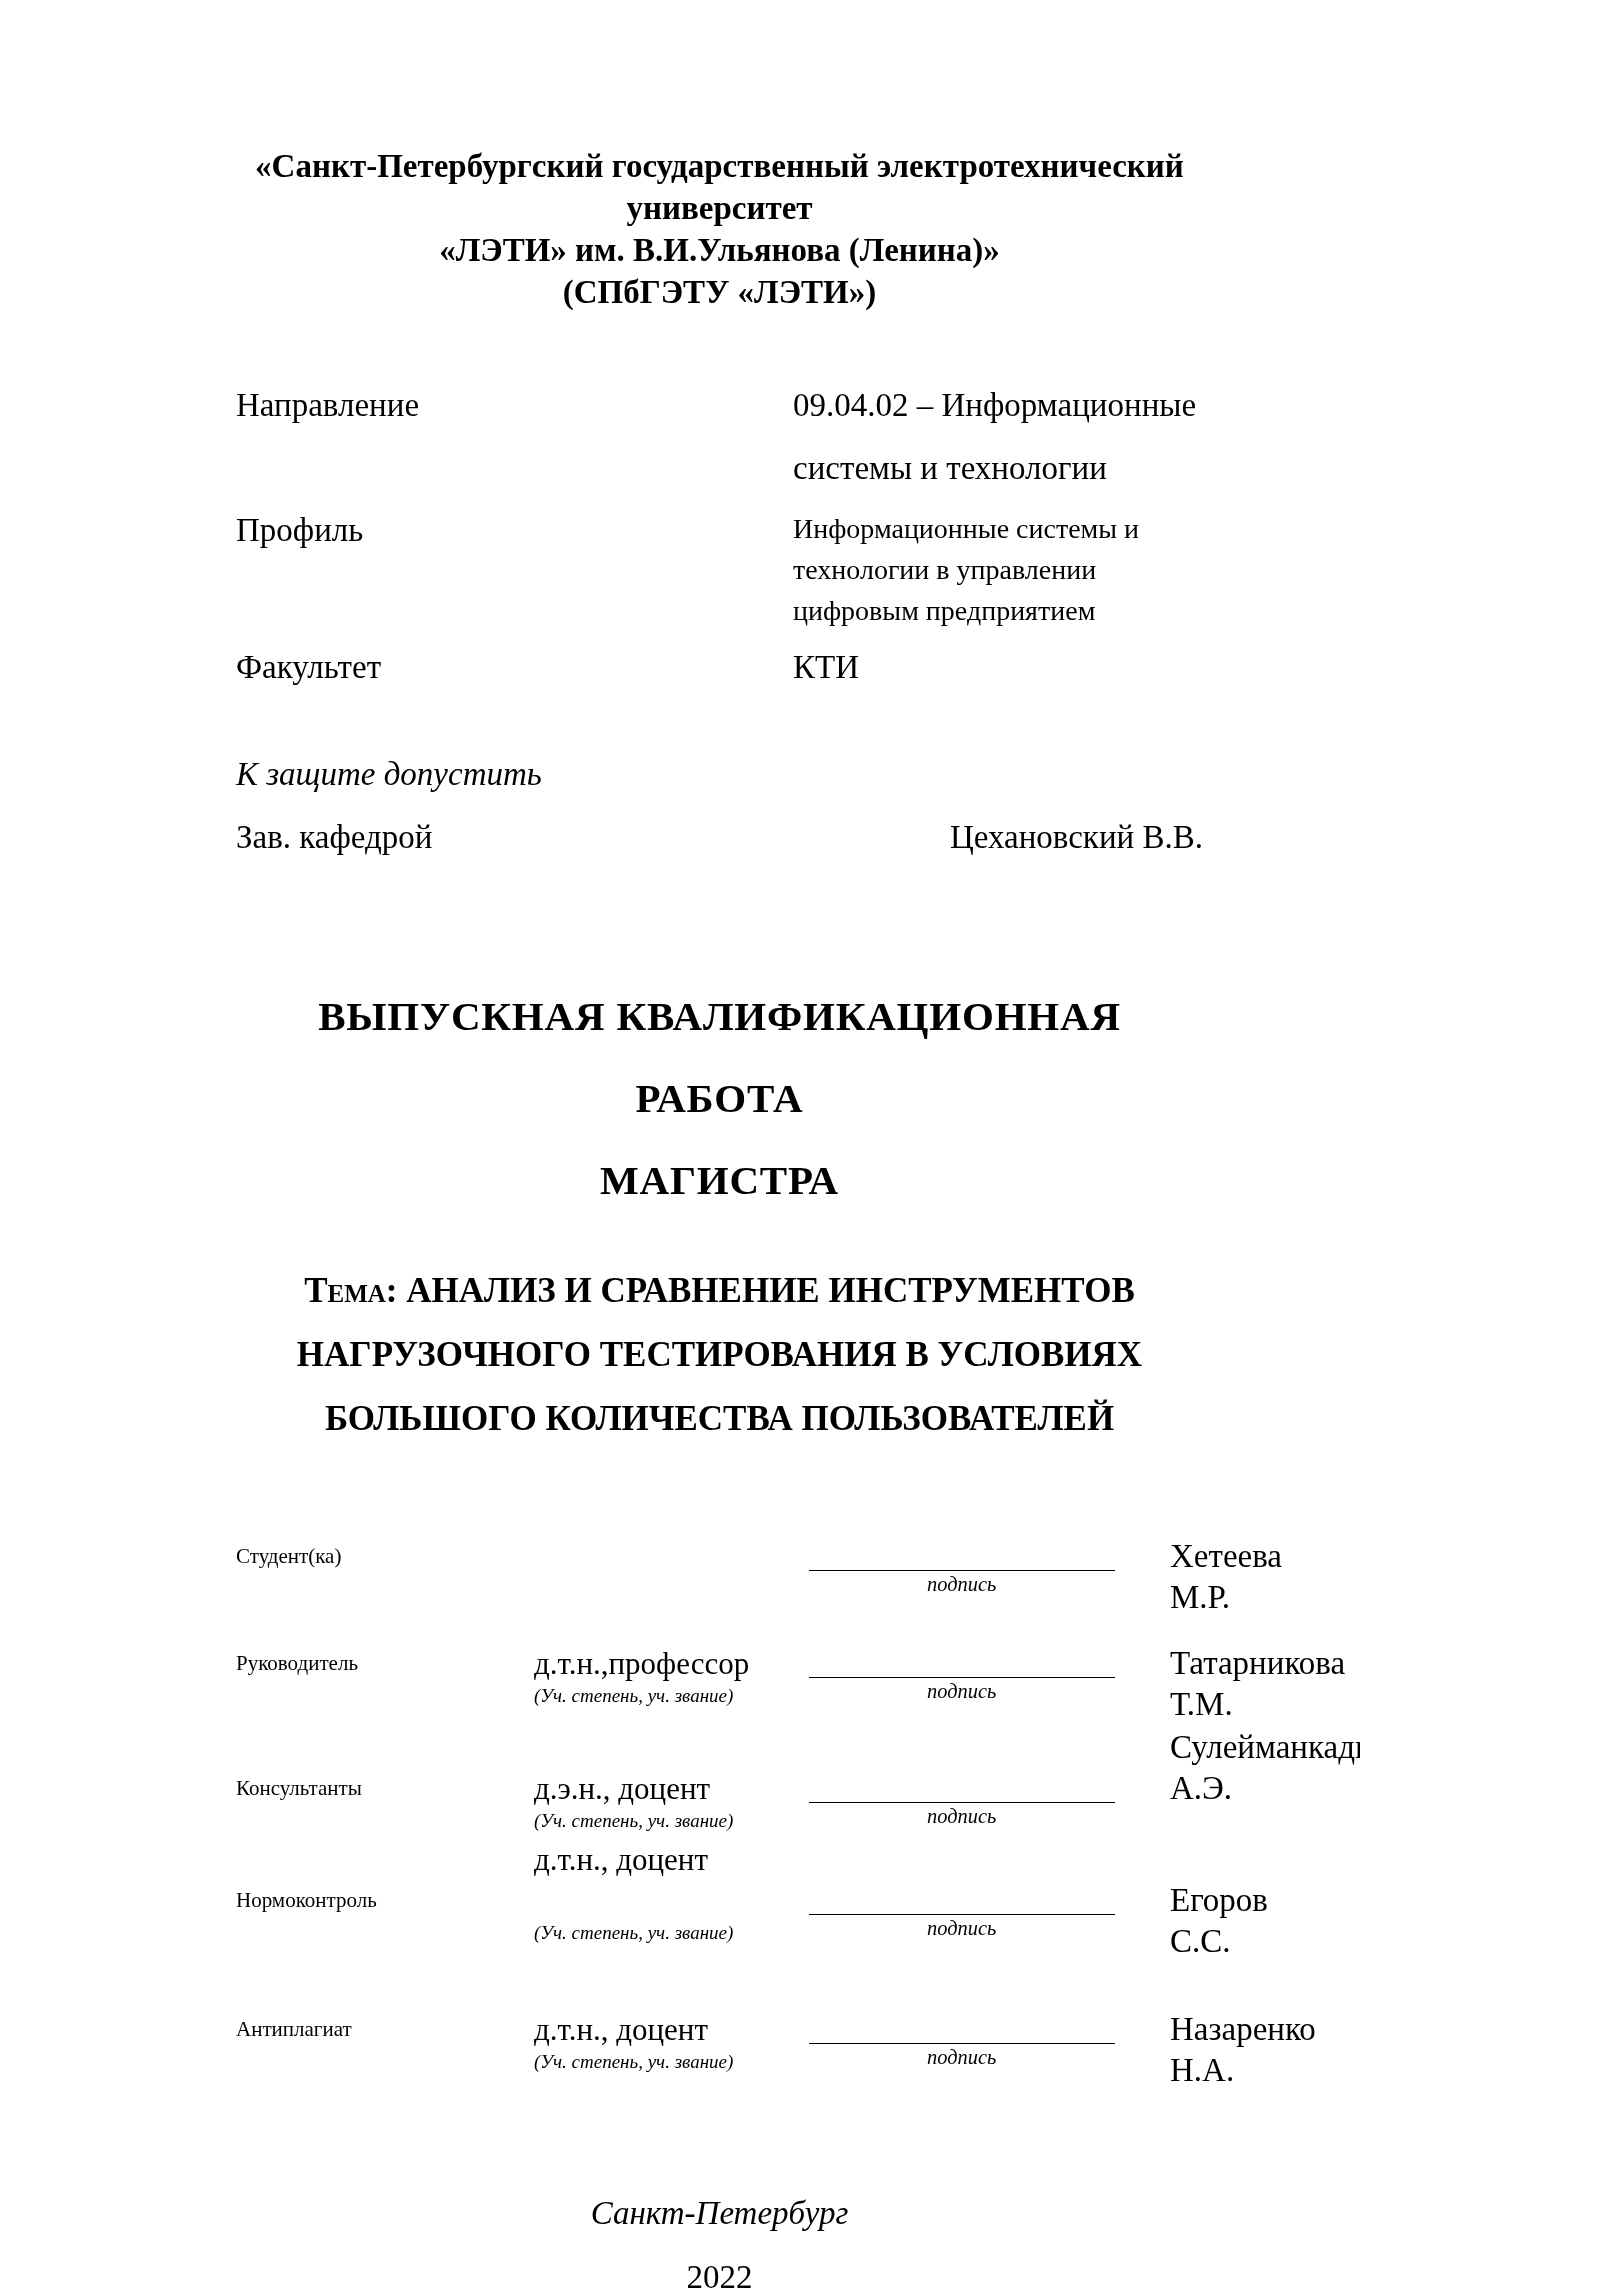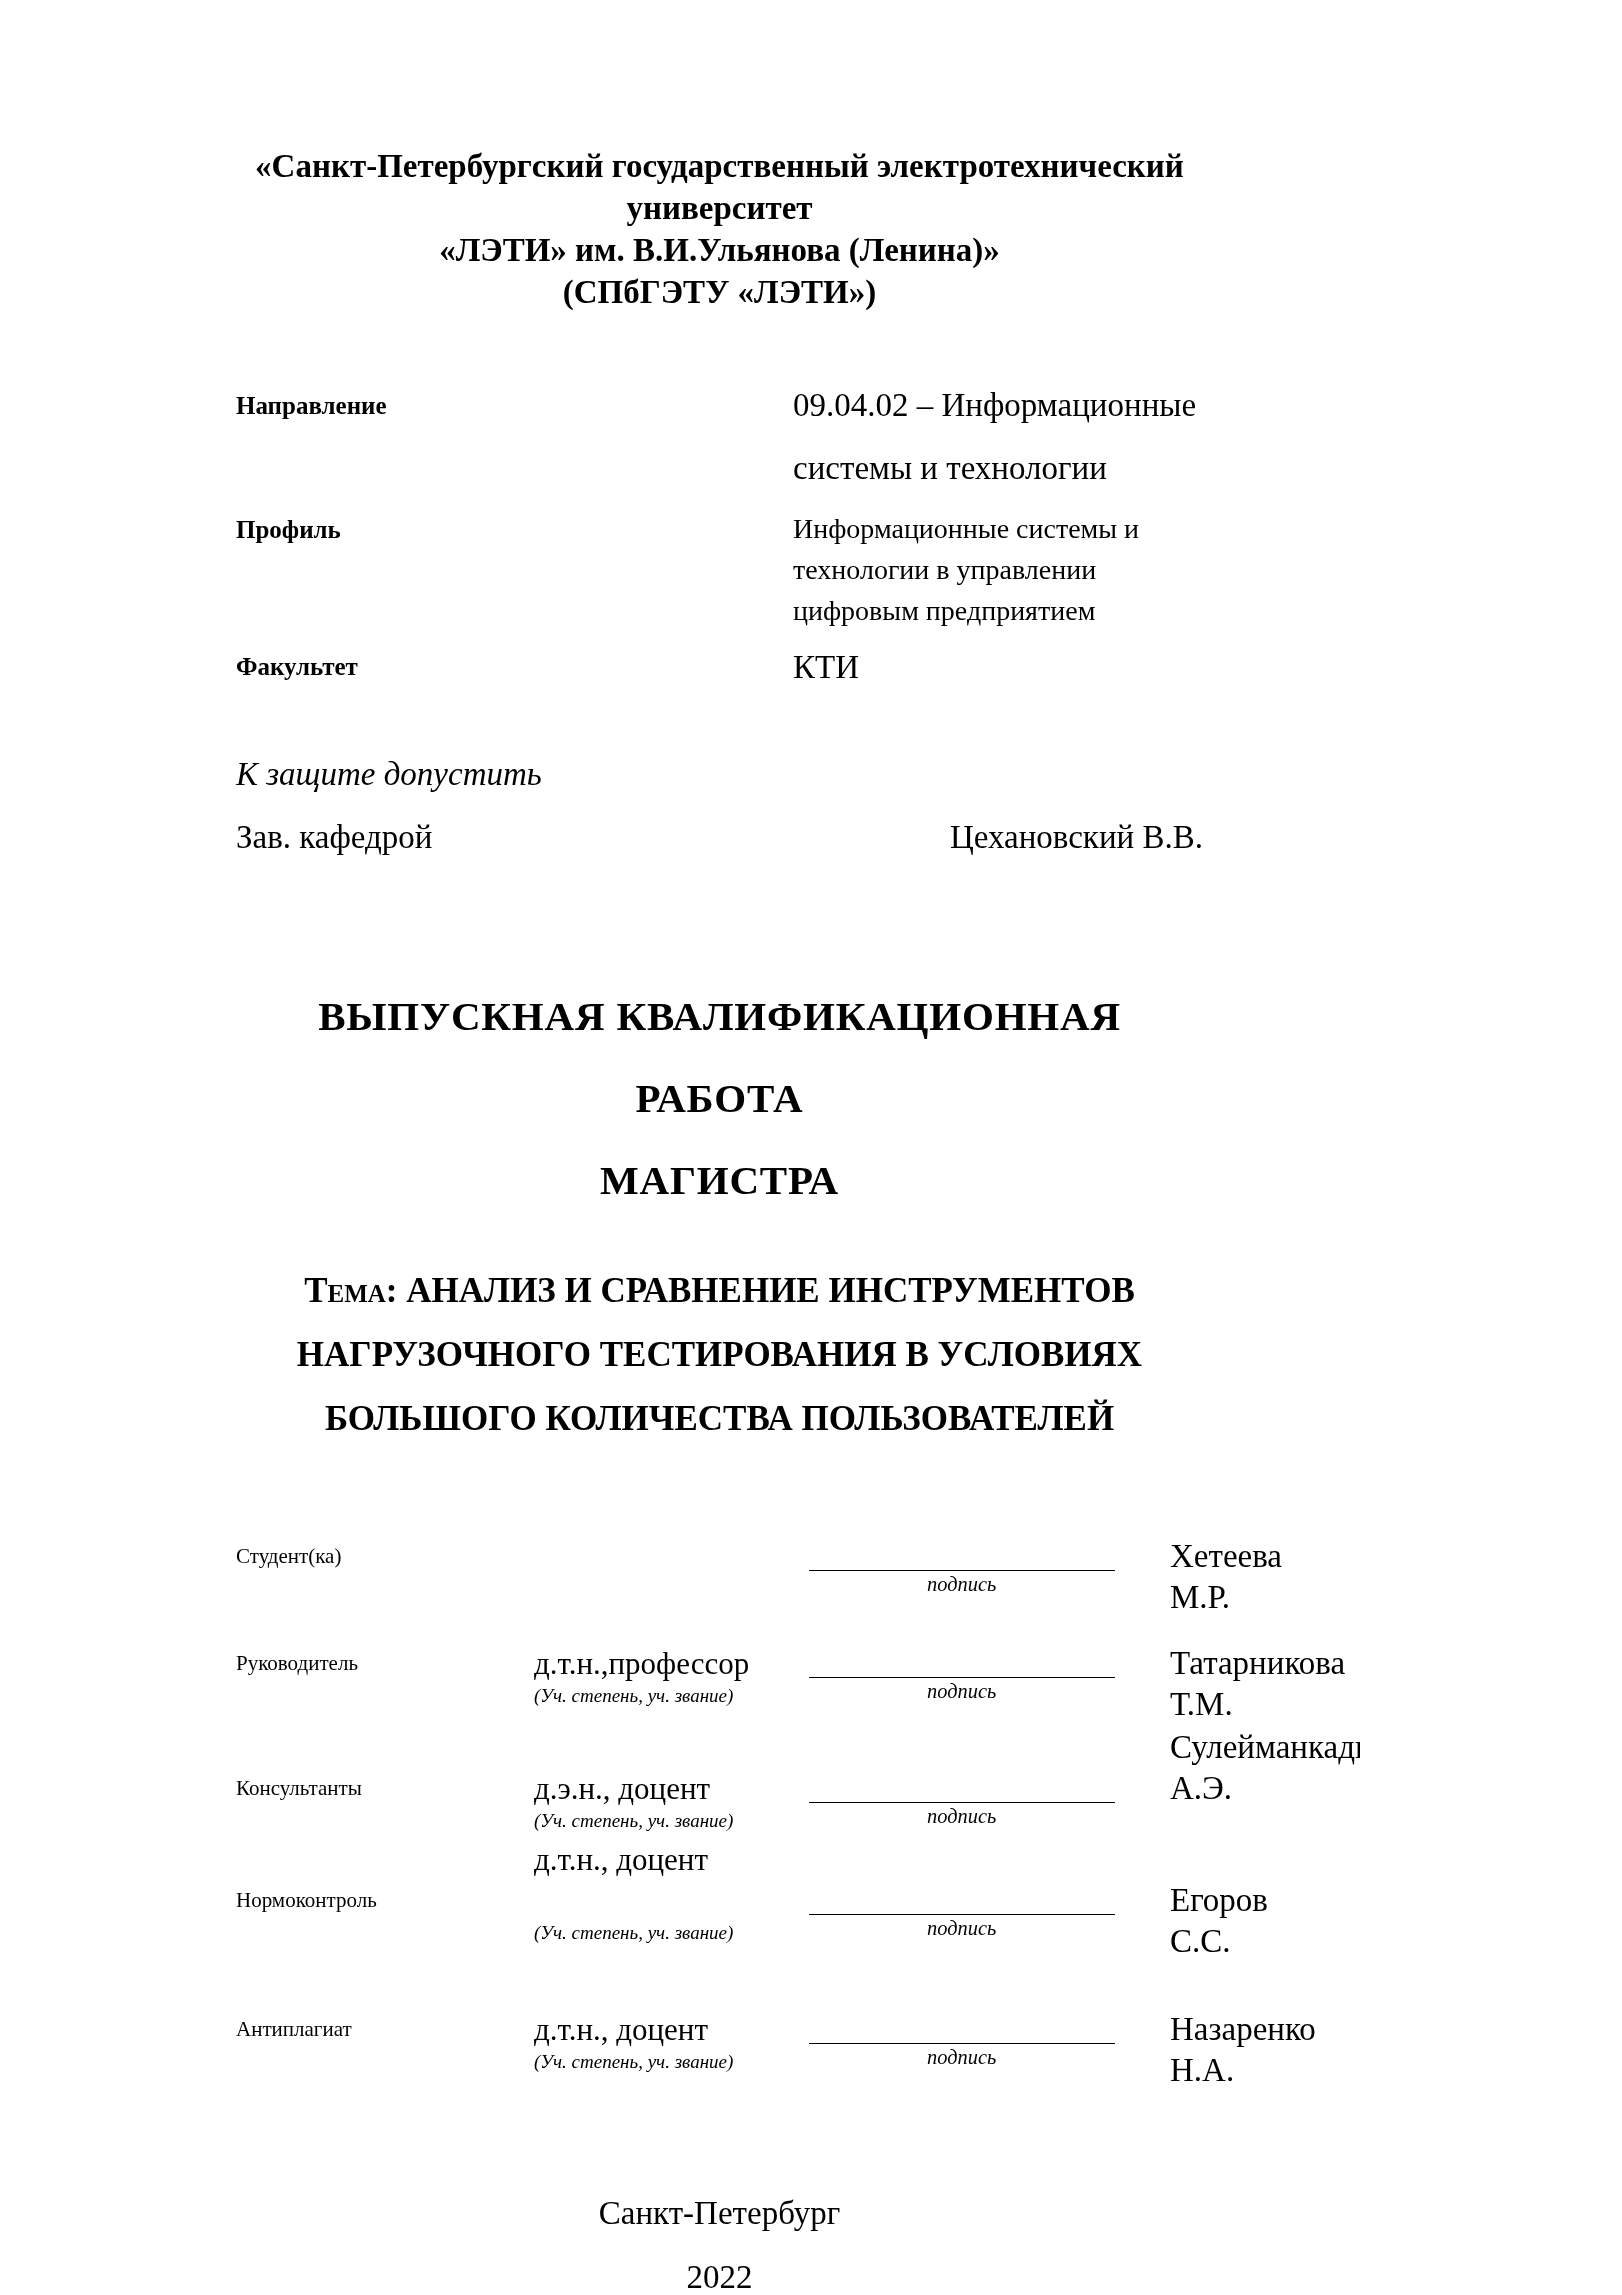--- a/index.html
+++ b/index.html
@@ -13,21 +13,21 @@
     font-family: "Liberation Serif", "DejaVu Serif", serif;
     padding: 145px 157px 0 236px;
     overflow: hidden;
   }
 
   
   .header { text-align: center; font-weight: bold; font-size: 33px; line-height: 42px; margin-bottom: 61px; }
 
   
   .info-row { display: grid; grid-template-columns: 557px 1fr; align-items: start; }
-  .info-label { font-weight: bold; font-size: 25px; }
+  .info-label { font-weight: normal; font-size: 33px; }
   .row-direction .info-label { line-height: 63px; }
   .row-direction .info-value { font-size: 33px; line-height: 63px; max-width: 691px; }
   .row-direction { margin-bottom: 7.9px; }
   .row-profile .info-label { line-height: 44px; }
   .row-profile .info-value { font-size: 28px; line-height: 41px; max-width: 597px; }
   .row-profile { margin-bottom: 14px; }
   .row-faculty .info-label, .row-department .info-label { line-height: 44px; }
   .row-faculty .info-value, .row-department .info-value { font-size: 33px; line-height: 44px; }
   .row-faculty { margin-bottom: 20.4px; }
 
@@ -53,21 +53,21 @@
   .sig-degree { padding-left: 7.9px; }
   .sig-degree-text { display: block; font-size: 31px; line-height: 41px; }
   .sig-degree-caption { display: block; font-size: 19px; line-height: 23.6px; font-style: italic; }
   .sig-line-cell { padding-left: 15.7px; }
   .sig-line { width: 306px; height: 35px; border-bottom: 1.6px solid #000000; }
   .sig-caption { width: 306px; text-align: center; font-size: 20.4px; line-height: 25px; font-style: italic; padding-top: 1.6px; }
   .sig-name { font-size: 33px; line-height: 41px; }
   .offset-up { position: relative; top: -41px; }
 
   
-  .footer-city { margin-top: 100px; text-align: center; font-size: 33px; line-height: 44px; }
+  .footer-city { margin-top: 100px; text-align: center; font-size: 33px; line-height: 44px; font-style: italic; }
   .footer-year { margin-top: 20.4px; text-align: center; font-size: 33px; line-height: 44px; }
 </style>
 </head>
 <body>
 
 <div class="page">
 
   <div class="header">
     <div>«Санкт-Петербургский государственный электротехнический университет</div>
     <div>«ЛЭТИ» им. В.И.Ульянова (Ленина)»</div>

